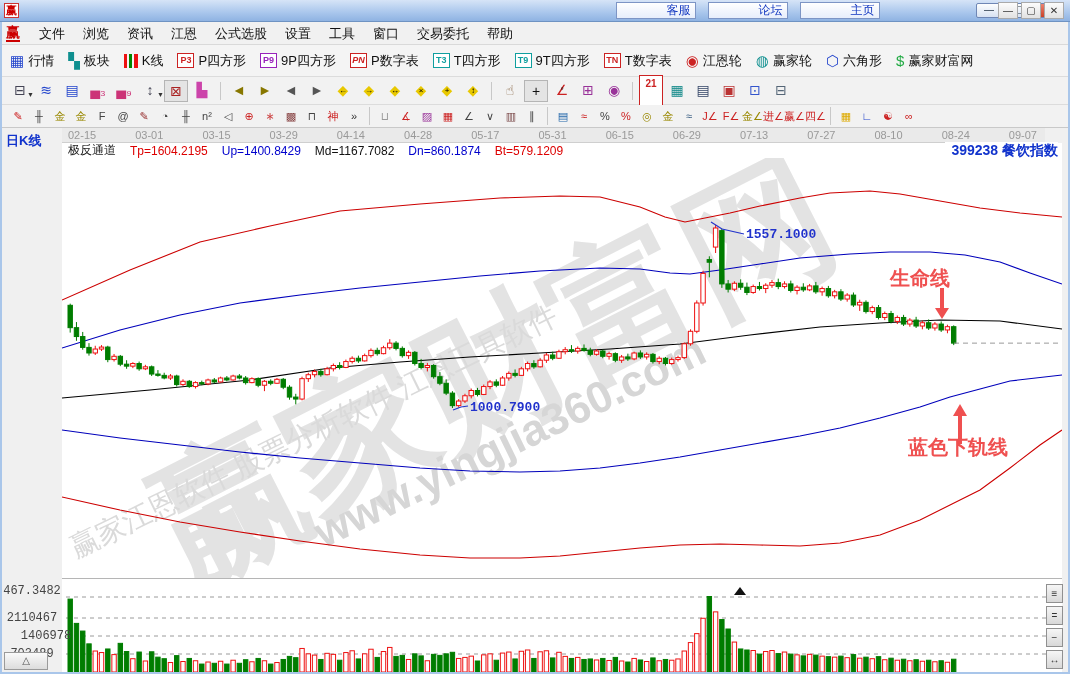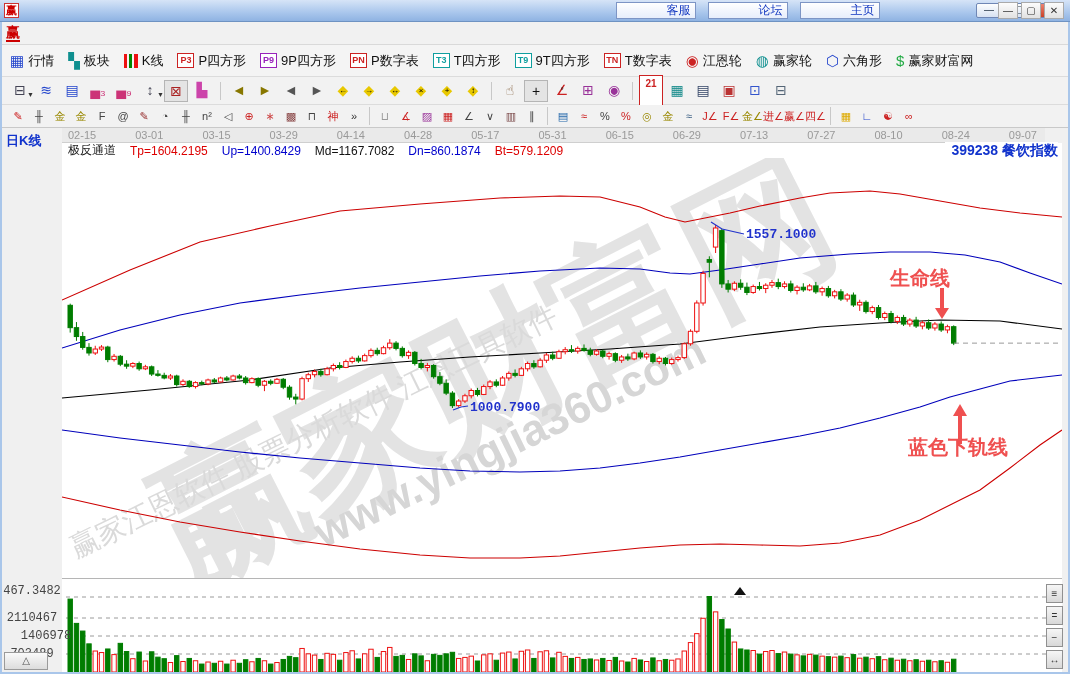--- a/index.html
+++ b/index.html
@@ -96,20 +96,21 @@
       <span class="tb-link">主页</span>
     </div>
   <div class="winbtns" id="winBtns">
       <span class="wbtn">—</span>
       <span class="wbtn">▢</span>
       <span class="wbtn close">✕</span>
     </div>
 
   <div class="menubar">
     <span class="menulogo">赢</span>
+    <span id="menuItems"><span class="menu-item">文件</span><span class="menu-item">浏览</span><span class="menu-item">资讯</span><span class="menu-item">江恩</span><span class="menu-item">公式选股</span><span class="menu-item">设置</span><span class="menu-item">工具</span><span class="menu-item">窗口</span><span class="menu-item">交易委托</span><span class="menu-item">帮助</span></span>
   </div>
   <div class="mdi-btns" id="mdiBtns">
       <span class="mdibtn">—</span>
       <span class="mdibtn">▢</span>
       <span class="mdibtn">✕</span>
     </div>
 
   <div class="toolbar1" id="toolbar1">
       <span class="tb1-btn">
         <span class="ic" style="color: rgb(34, 68, 204);">▦</span>
@@ -125,21 +126,21 @@
       </span>
       <span class="tb1-btn">
         <span class="badge" style="color: rgb(204, 34, 34); border: 1px solid rgb(204, 34, 34);">P3</span>
         <span class="tb1-label">P四方形</span>
       </span>
       <span class="tb1-btn">
         <span class="badge" style="color: rgb(153, 34, 187); border: 1px solid rgb(153, 34, 187);">P9</span>
         <span class="tb1-label">9P四方形</span>
       </span>
       <span class="tb1-btn">
-        <span class="badge" style="color: rgb(204, 34, 34); border: 1px solid rgb(204, 34, 34);">PN</span>
+        <span class="badge" style="color: rgb(204, 34, 34); border: 1px solid rgb(204, 34, 34); font-style: italic;">PN</span>
         <span class="tb1-label">P数字表</span>
       </span>
       <span class="tb1-btn">
         <span class="badge" style="color: rgb(15, 159, 159); border: 1px solid rgb(15, 159, 159);">T3</span>
         <span class="tb1-label">T四方形</span>
       </span>
       <span class="tb1-btn">
         <span class="badge" style="color: rgb(15, 159, 159); border: 1px solid rgb(15, 159, 159);">T9</span>
         <span class="tb1-label">9T四方形</span>
       </span>

